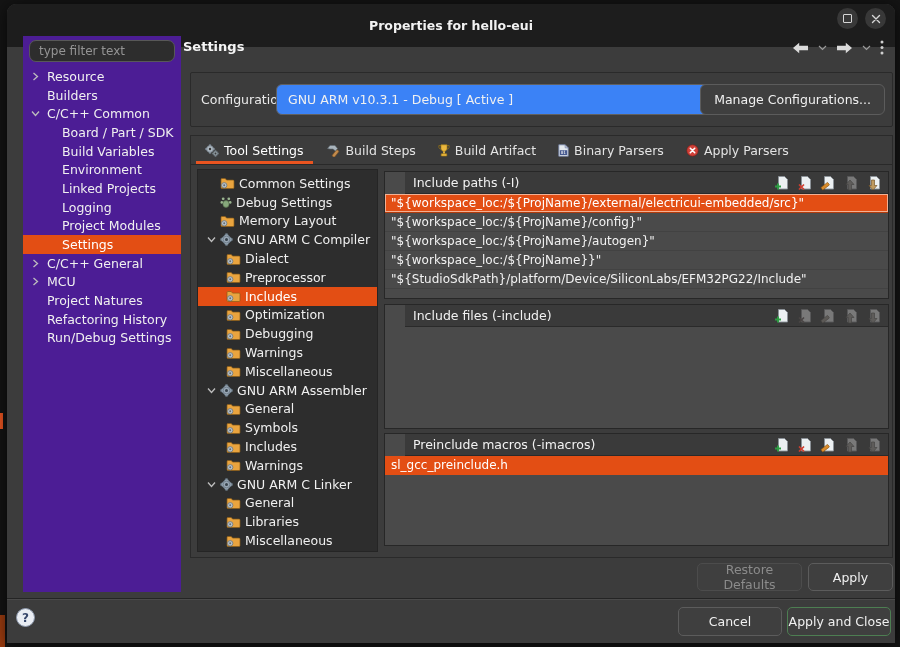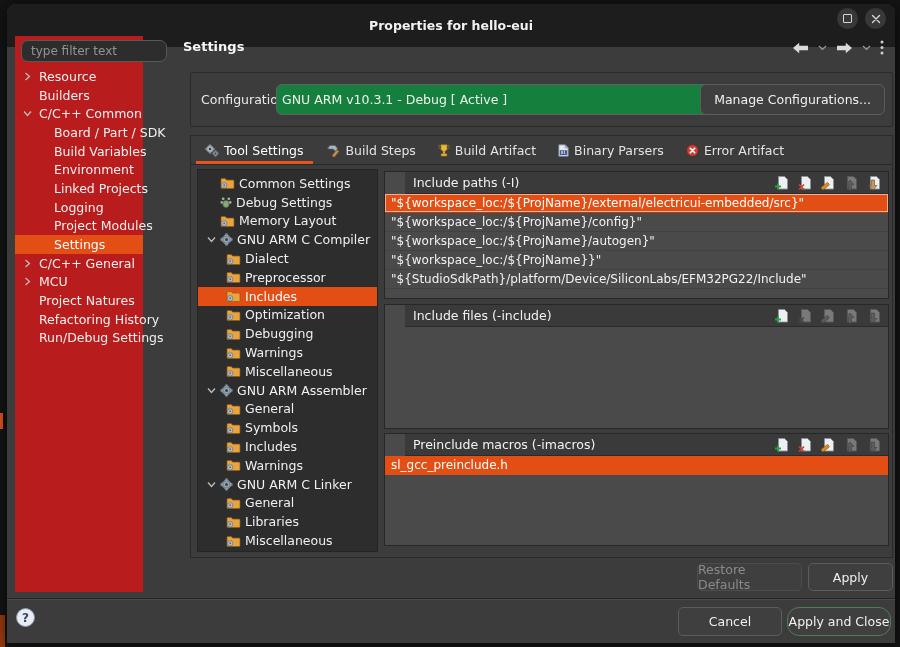--- a/index.html
+++ b/index.html
@@ -32,21 +32,21 @@
   .titlebar .title { font-weight:700; font-size:12.5px; color:#f2f2f2; }
   .tb-btn {
     position:absolute; top:4px; width:21px; height:21px; border-radius:50%;
     background:#383838; display:flex; align-items:center; justify-content:center;
   }
   .tb-btn.max { right:37px; }
   .tb-btn.close { right:9px; }
   .max-glyph { width:9px; height:9px; border:1.4px solid #d6d6d6; border-radius:1px; display:block; }
 
   
-  .sidebar { left:8px; top:32px; width:128px; height:556px; background:#b91c1c; }
+  .sidebar { left:16px; top:32px; width:158px; height:556px; background:#4c1d95; }
   .filter {
     position:absolute; left:6px; top:4px; width:146px; height:22px;
     background:#2d2d2d; border:1px solid #585858; border-radius:7px;
     color:#cfcfcf; font-size:12px; padding:0 9px; outline:none;
     font-family:"DejaVu Sans","Liberation Sans",sans-serif;
   }
   .filter::placeholder { color:#949494; }
   .side-tree { position:absolute; left:0; top:31px; right:0; }
   .srow {
     height:18.7px; display:flex; align-items:center;
@@ -59,28 +59,29 @@
   
   .main-title { left:176px; top:35px; font-weight:700; font-size:13px; color:#f5f5f5; }
   .nav { right:11px; top:36px; display:flex; align-items:center; gap:9px; }
   .nav > span { display:flex; align-items:center; }
 
   
   .config-box { left:183px; top:68px; width:703px; height:55px; border:1px solid #2a2a2a; border-radius:2px; }
   .config-label { position:absolute; left:10px; top:19px; font-size:12.5px; color:#eaeaea; }
   .combo {
     position:absolute; left:85px; top:11px; width:460px; height:31px;
-    background:#15803d; border:1px solid #606060; border-radius:6px;
-    display:flex; align-items:center; padding:0 5px; gap:4px;
+    background:#3b82f6; border:1px solid #606060; border-radius:6px;
+    display:flex; align-items:center; padding:0 11px; gap:4px;
   }
   .combo .combo-text { flex:1; font-size:12.5px; color:#f0f0f0; white-space:nowrap; overflow:hidden; }
   .btn {
     background:#3f3f3f; border:1px solid #5c5c5c; border-radius:6px;
     color:#f0f0f0; font-size:12.5px; display:flex; align-items:center; justify-content:center;
     font-family:"DejaVu Sans","Liberation Sans",sans-serif;
+    text-align:center;
   }
   .manage-btn { position:absolute; right:7px; top:11px; height:31px; padding:0 13px; }
 
   
   .tab-box { left:183px; top:131px; width:703px; height:423px; border:1px solid #2a2a2a; }
   .tabs-row {
     position:absolute; left:0; top:0; right:0; height:29px;
     border-bottom:1px solid #292929; display:flex; align-items:stretch; padding-left:5px; gap:4px;
   }
   .tab { display:flex; align-items:center; gap:5px; padding:0 9px; font-size:12.5px; color:#e3e3e3; }
@@ -117,21 +118,21 @@
     border-bottom:1px solid #424242; white-space:nowrap; overflow:hidden;
   }
   .lrow.sel { background:#e34e14; color:#fff; border-bottom-color:#b33c0c; box-shadow: inset 0 0 0 1px #f2b093; }
   .lrow.sel2 { background:#e34e14; color:#fff; border-bottom-color:#e34e14; }
 
   
   .restore-btn { left:690px; top:559px; width:105px; height:28px; border-radius:5px; color:#8b8b8b; border-color:#4c4c4c; }
   .apply-btn   { left:801px; top:559px; width:85px;  height:28px; border-radius:5px; }
   .sep { left:0; right:0; top:594px; height:2px; border-top:1px solid #242424; border-bottom:1px solid #4a4a4a; }
   .cancel-btn      { left:671px; top:603px; width:104px; height:29px; border-radius:5px; }
-  .apply-close-btn { left:780px; top:603px; width:104px; height:29px; border-radius:12px; border-color:#4d7e52; }
+  .apply-close-btn { left:780px; top:603px; width:104px; height:29px; border-radius:5px; border-color:#4d7e52; }
   .help {
     left:9px; top:604px; width:19px; height:19px; border-radius:50%;
     background:#e9edf3; border:1.5px solid #8d99ad; color:#35466a;
     display:flex; align-items:center; justify-content:center;
     font-weight:700; font-size:12px;
   }
   svg { display:block; }
 </style>
 </head>
 <body>
@@ -329,21 +330,21 @@
           </span>
         <span>Binary Parsers</span>
       </div>
       <div class="tab">
         <span class="tico">
             <svg width="13" height="13" viewBox="0 0 13 13">
               <circle cx="6.5" cy="6.5" r="5.7" fill="#d04038" stroke="#7e1d18" stroke-width=".6"></circle>
               <path d="M4.3 4.3l4.4 4.4m0-4.4L4.3 8.7" stroke="#fff" stroke-width="1.6" stroke-linecap="round"></path>
             </svg>
           </span>
-        <span>Error Artifact</span>
+        <span>Apply Parsers</span>
       </div>
     </div>
 
     <div class="tool-panel">
       <div class="trow">
           <span class="slot"></span>
           <span class="ic">
             <svg width="15" height="12" viewBox="0 0 15 12">
               <path d="M1 2.5c0-.6.4-1 1-1h3.2l1.4 1.6h6.4c.6 0 1 .4 1 1v6.4c0 .6-.4 1-1 1H2c-.6 0-1-.4-1-1z" fill="#e9a43f" stroke="#8a5c17" stroke-width=".7"></path>
               <circle cx="4.2" cy="8.3" r="2.7" fill="#b9c2c9" stroke="#626d76" stroke-width=".7"></circle>

